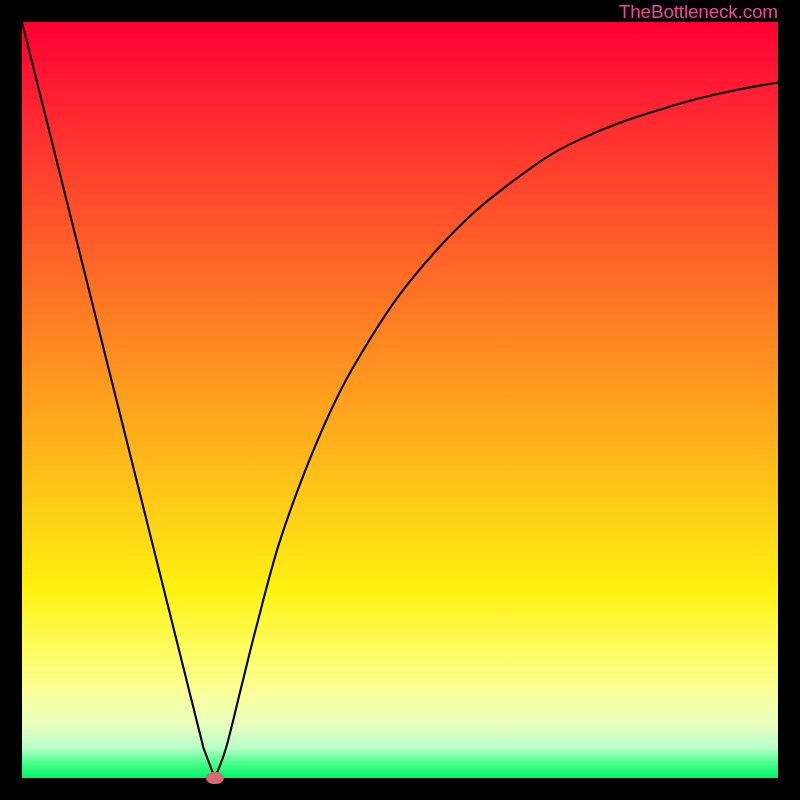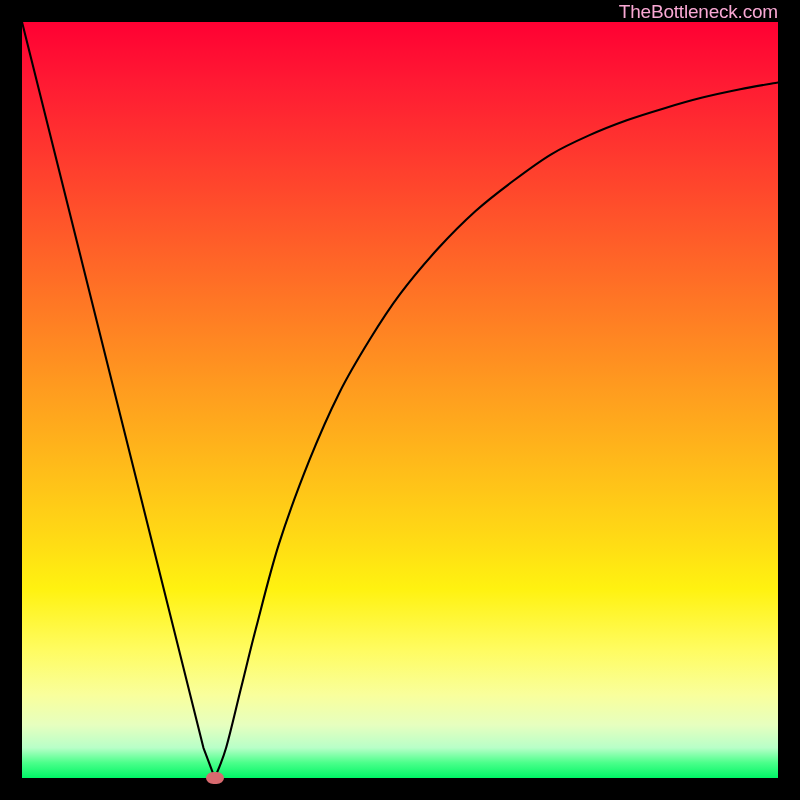--- a/index.html
+++ b/index.html
@@ -44,21 +44,21 @@
       height: 12px;
       background: #d86a6f;
       border-radius: 50% / 60%;
       transform: translate(-50%, -50%);
       filter: blur(0.3px);
     }
     .watermark {
       position: absolute;
       top: -20px;
       right: 0;
-      color: #f9a8d4;
+      color: #ec4899;
       font-family: Verdana, Geneva, sans-serif;
       font-size: 19px;
       line-height: 20px;
       letter-spacing: -0.2px;
       user-select: none;
     }
   </style>
 </head>
 <body>
 

